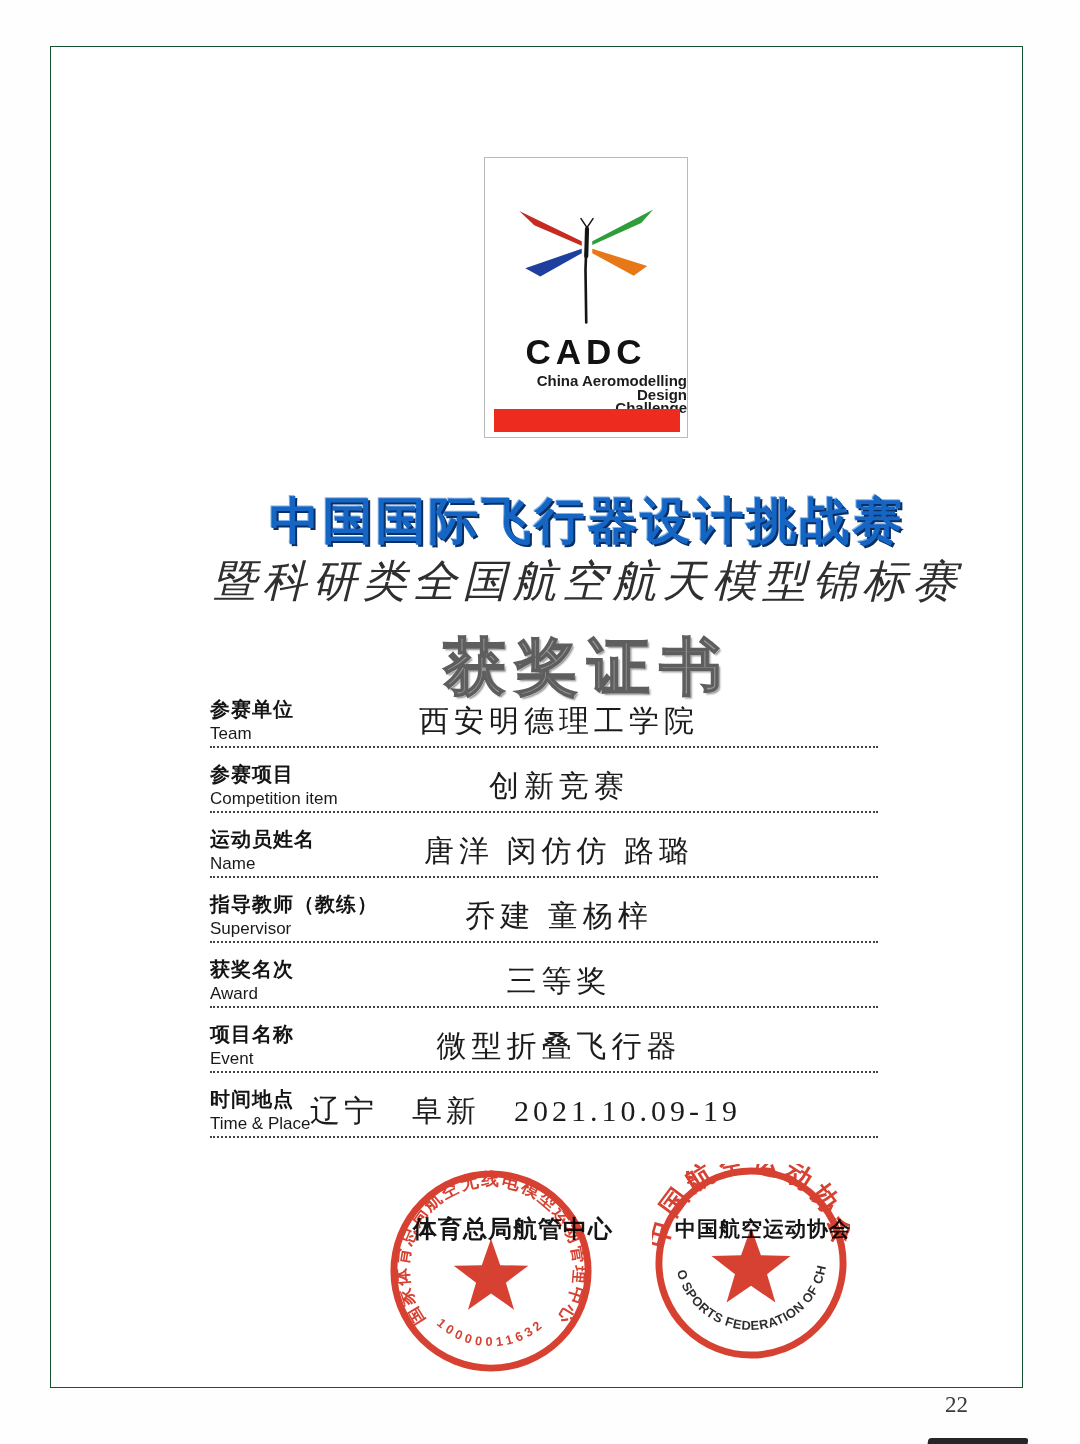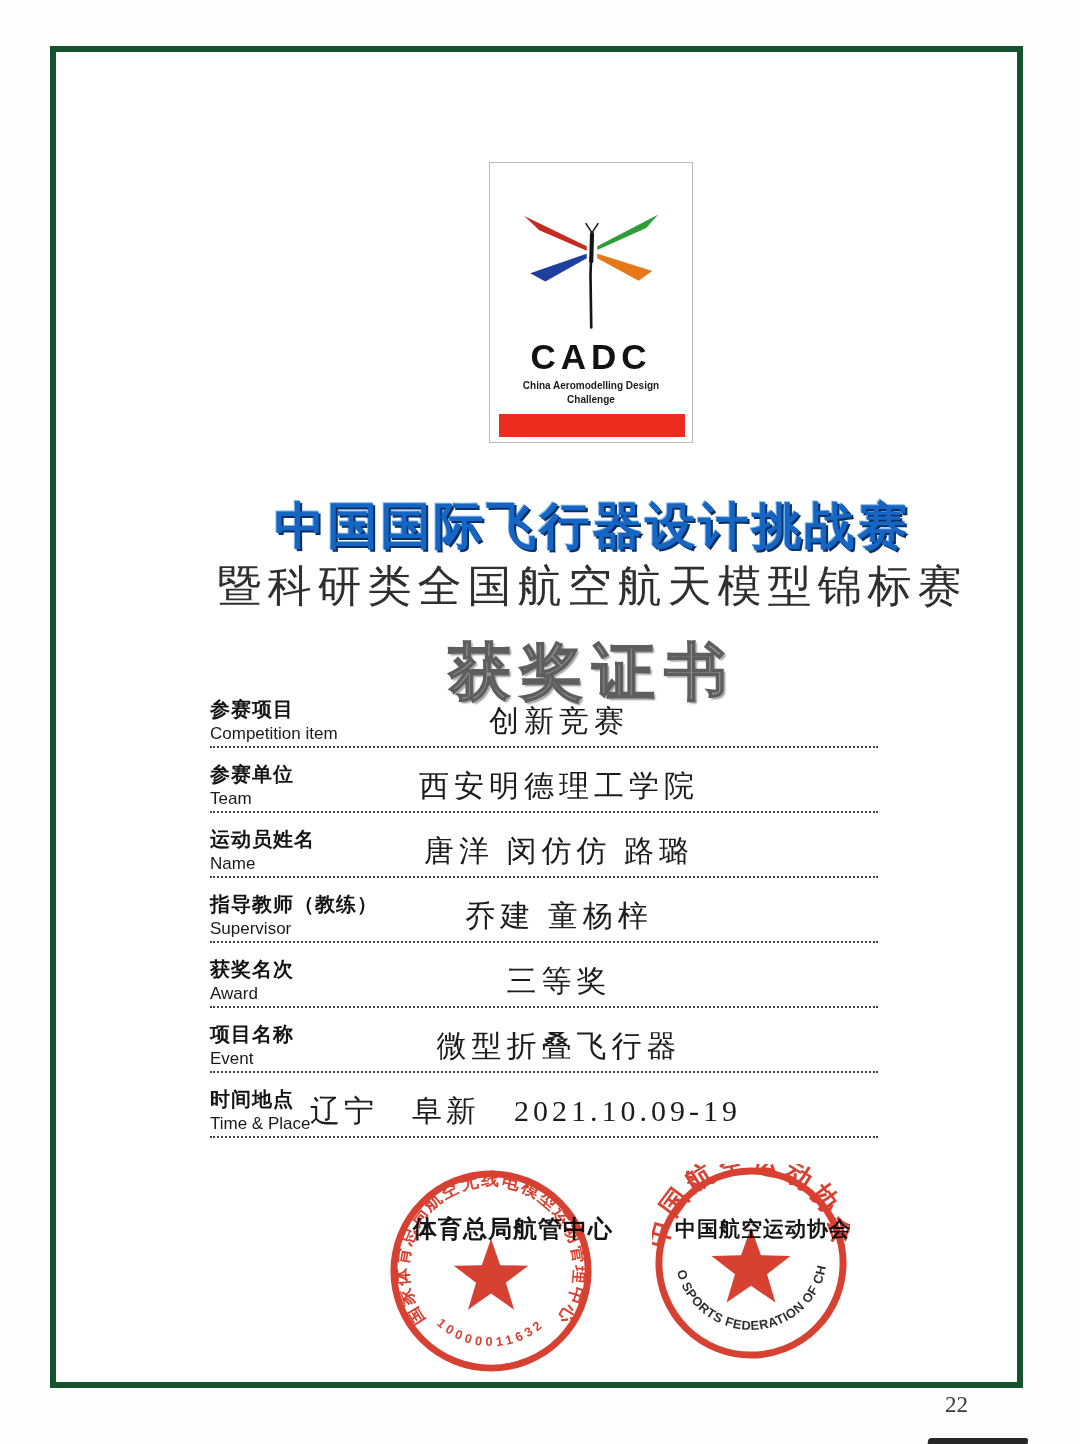--- a/index.html
+++ b/index.html
@@ -3,36 +3,36 @@
 <meta charset="utf-8">
 <style>
   * { margin:0; padding:0; box-sizing:border-box; }
   html,body { background:#ffffff; }
   body { font-family:"Liberation Sans","DejaVu Sans",sans-serif; }
 
   .photo { position:relative; width:1080px; height:1444px; background:#fefefe; overflow:hidden; }
 
   .page {
     position:absolute; left:50px; top:46px; width:973px; height:1342px;
-    background:#ffffff; border:6px solid #14532d;
+    background:#ffffff; border:1px solid #14532d;
   }
 
   
   .logo-box {
     position:absolute; left:433px; top:110px; width:204px; height:281px;
     border:1px solid #b9b9b9; background:#fff;
   }
   .dragonfly { position:absolute; left:0; top:44px; width:204px; height:128px; }
   .logo-acronym {
     position:absolute; left:0; top:174px; width:100%; text-align:center;
     font-size:35px; font-weight:800; letter-spacing:5px; color:#121212;
   }
   .logo-sub {
-    position:absolute; left:0; top:216px; width:100%; text-align:center;
-    font-size:10px; font-weight:700; color:#1c1c1c; line-height:13.5px;
+    position:absolute; left:0; top:216px; width:100%; text-align:right;
+    font-size:15px; font-weight:700; color:#1c1c1c; line-height:13.5px;
   }
   .logo-bar {
     position:absolute; left:9px; top:251px; width:186px; height:23px;
     background:#ee2b1f;
   }
 
   
   .titles { position:absolute; left:50px; width:973px; text-align:center; }
   .title-main {
     top:441px; font-size:50px; font-weight:800; letter-spacing:3px;
@@ -100,38 +100,38 @@
       </svg>
       <div class="logo-acronym">CADC</div>
       <div class="logo-sub">
         <div>China Aeromodelling Design</div>
         <div>Challenge</div>
       </div>
       <div class="logo-bar"></div>
     </div>
 
     <div class="titles title-main" style="position:absolute;">中国国际飞行器设计挑战赛</div>
-    <div class="titles title-sub" style="position:absolute;">暨科研类全国航空航天模型锦标赛</div>
+    <div class="titles title-sub" style="position:absolute;font-style:italic;">暨科研类全国航空航天模型锦标赛</div>
     <div class="titles title-cert" style="position:absolute;">获奖证书</div>
   </div>
 
   <div class="fields">
+    <div class="row">
+      <div class="flabel">
+        <div class="zh">参赛单位</div>
+        <div class="en">Team</div>
+      </div>
+      <div class="fvalue">西安明德理工学院</div>
+    </div>
     <div class="row">
       <div class="flabel">
         <div class="zh">参赛项目</div>
         <div class="en">Competition item</div>
       </div>
       <div class="fvalue">创新竞赛</div>
-    </div>
-    <div class="row">
-      <div class="flabel">
-        <div class="zh">参赛单位</div>
-        <div class="en">Team</div>
-      </div>
-      <div class="fvalue">西安明德理工学院</div>
     </div>
     <div class="row">
       <div class="flabel">
         <div class="zh">运动员姓名</div>
         <div class="en">Name</div>
       </div>
       <div class="fvalue">唐洋 闵仿仿 路璐</div>
     </div>
     <div class="row">
       <div class="flabel">

